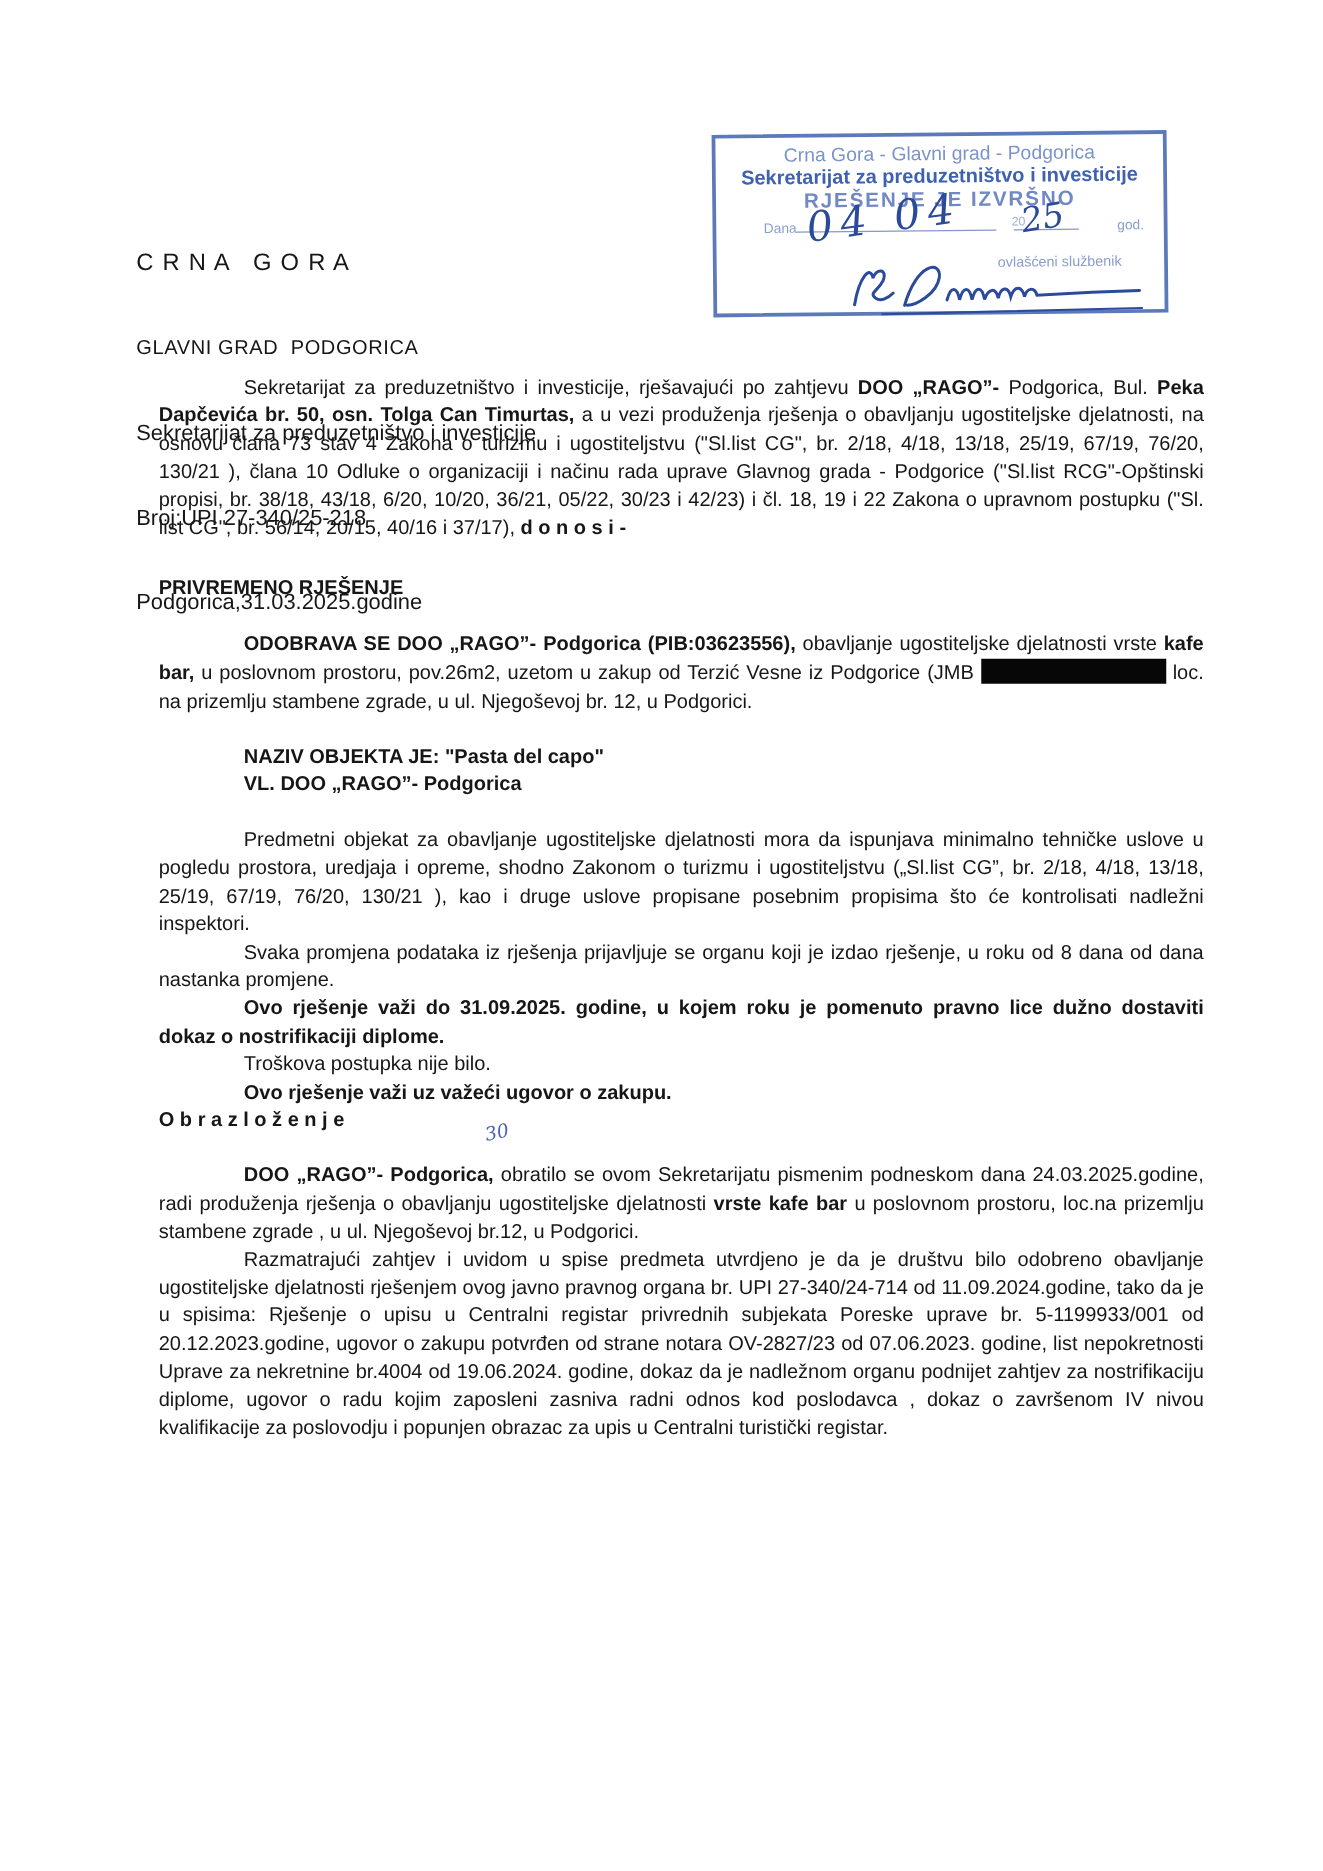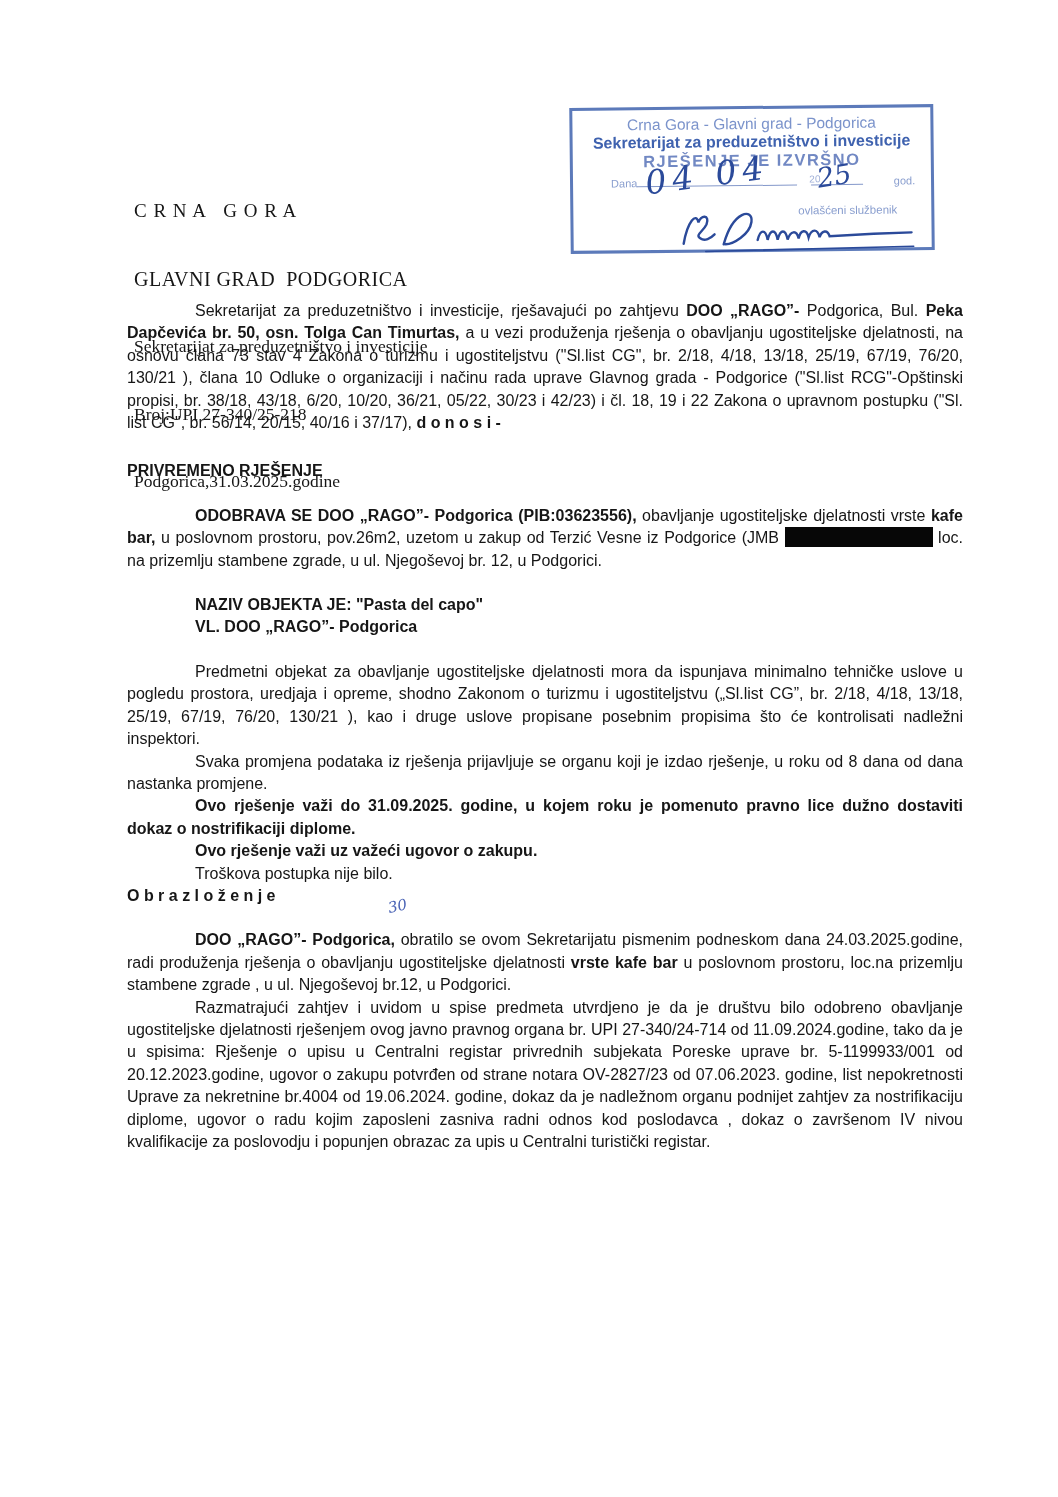--- a/index.html
+++ b/index.html
@@ -2,23 +2,23 @@
 <html lang="cnr"><head>
 <meta charset="utf-8">
 <style>
   html,body{margin:0;padding:0;background:#ffffff;}
   .page{
     position:relative;width:1058px;height:1497px;background:#ffffff;overflow:hidden;
     font-family:"Liberation Sans",sans-serif;color:#161616;
     -webkit-font-smoothing:antialiased;
   }
   
-  .letterhead{position:absolute;left:134px;top:155px;line-height:22.5px;white-space:pre-wrap;font-family:Liberation Serif, serif;}
+  .letterhead{position:absolute;left:109px;top:155px;line-height:22.5px;white-space:pre-wrap;}
   .lh-country{font-size:19px;letter-spacing:1px;}
-  .lh-city{font-size:20px;letter-spacing:.5px;}
+  .lh-city{font-size:16px;letter-spacing:.5px;}
   .lh-line{font-size:17.5px;}
   
   .stamp{
     position:absolute;left:570px;top:106px;width:364px;height:146px;
     border:3px solid rgba(63,99,174,.85);transform:rotate(-.6deg);
     box-sizing:border-box;text-align:center;
     font-family:"Liberation Sans",sans-serif;
   }
   .stamp .s1{margin-top:6px;font-size:15.5px;color:rgba(90,120,190,.8);}
   .stamp .s2{font-size:16px;font-weight:bold;color:rgba(47,85,168,.92);}
@@ -95,22 +95,22 @@
 
 
     <div class="blockD">
       <div>NAZIV  OBJEKTA JE:  "Pasta del capo"</div>
       <div>VL. DOO „RAGO”- Podgorica</div>
     </div>
 
     <p class="ind mt"><span>Predmetni objekat za obavljanje ugostiteljske djelatnosti mora da ispunjava minimalno tehničke uslove u pogledu prostora, uredjaja i opreme, shodno Zakonom o turizmu i ugostiteljstvu („Sl.list CG”, br. 2/18, 4/18, 13/18, 25/19, 67/19, 76/20, 130/21 ), kao i druge uslove propisane posebnim propisima što će kontrolisati nadležni inspektori.</span></p>
     <p class="ind"><span>Svaka promjena podataka iz rješenja prijavljuje se organu koji je izdao rješenje, u roku od 8 dana od dana nastanka promjene.</span></p>
     <p class="ind"><b>Ovo rješenje važi do 31.09.2025. godine, u kojem roku je pomenuto pravno lice dužno dostaviti dokaz o nostrifikaciji diplome.</b></p>
+    <p class="ind"><span>Troškova postupka nije bilo.</span></p>
     <p class="ind"><b>Ovo rješenje važi uz važeći ugovor o zakupu.</b></p>
-    <p class="ind"><span>Troškova postupka nije bilo.</span></p>
 
     <p class="center"><b>O b r a z l o ž e n j e</b></p>
 
     <p class="ind mt"><b>DOO „RAGO”- Podgorica, </b><span>obratilo se ovom Sekretarijatu pismenim podneskom dana 24.03.2025.godine, radi produženja rješenja o obavljanju ugostiteljske djelatnosti </span><b>vrste kafe bar </b><span>u poslovnom prostoru, loc.na prizemlju stambene zgrade , u ul. Njegoševoj br.12, u Podgorici.</span></p>
 
     <p class="ind"><span>Razmatrajući zahtjev i uvidom u spise predmeta utvrdjeno je da je društvu bilo odobreno obavljanje ugostiteljske djelatnosti rješenjem ovog javno pravnog organa br. UPI 27-340/24-714 od 11.09.2024.godine, tako da je u spisima: Rješenje o upisu u Centralni registar privrednih subjekata Poreske uprave br. 5-1199933/001 od 20.12.2023.godine, ugovor o zakupu potvrđen od strane notara OV-2827/23 od 07.06.2023. godine, list nepokretnosti Uprave za nekretnine br.4004 od 19.06.2024. godine, dokaz da je nadležnom organu podnijet zahtjev za nostrifikaciju diplome, ugovor o radu kojim zaposleni zasniva radni odnos kod poslodavca , dokaz o završenom IV nivou kvalifikacije za poslovodju i popunjen obrazac za upis u Centralni turistički registar.</span></p>
 
   </div>
 
   <span class="note30">30</span>

